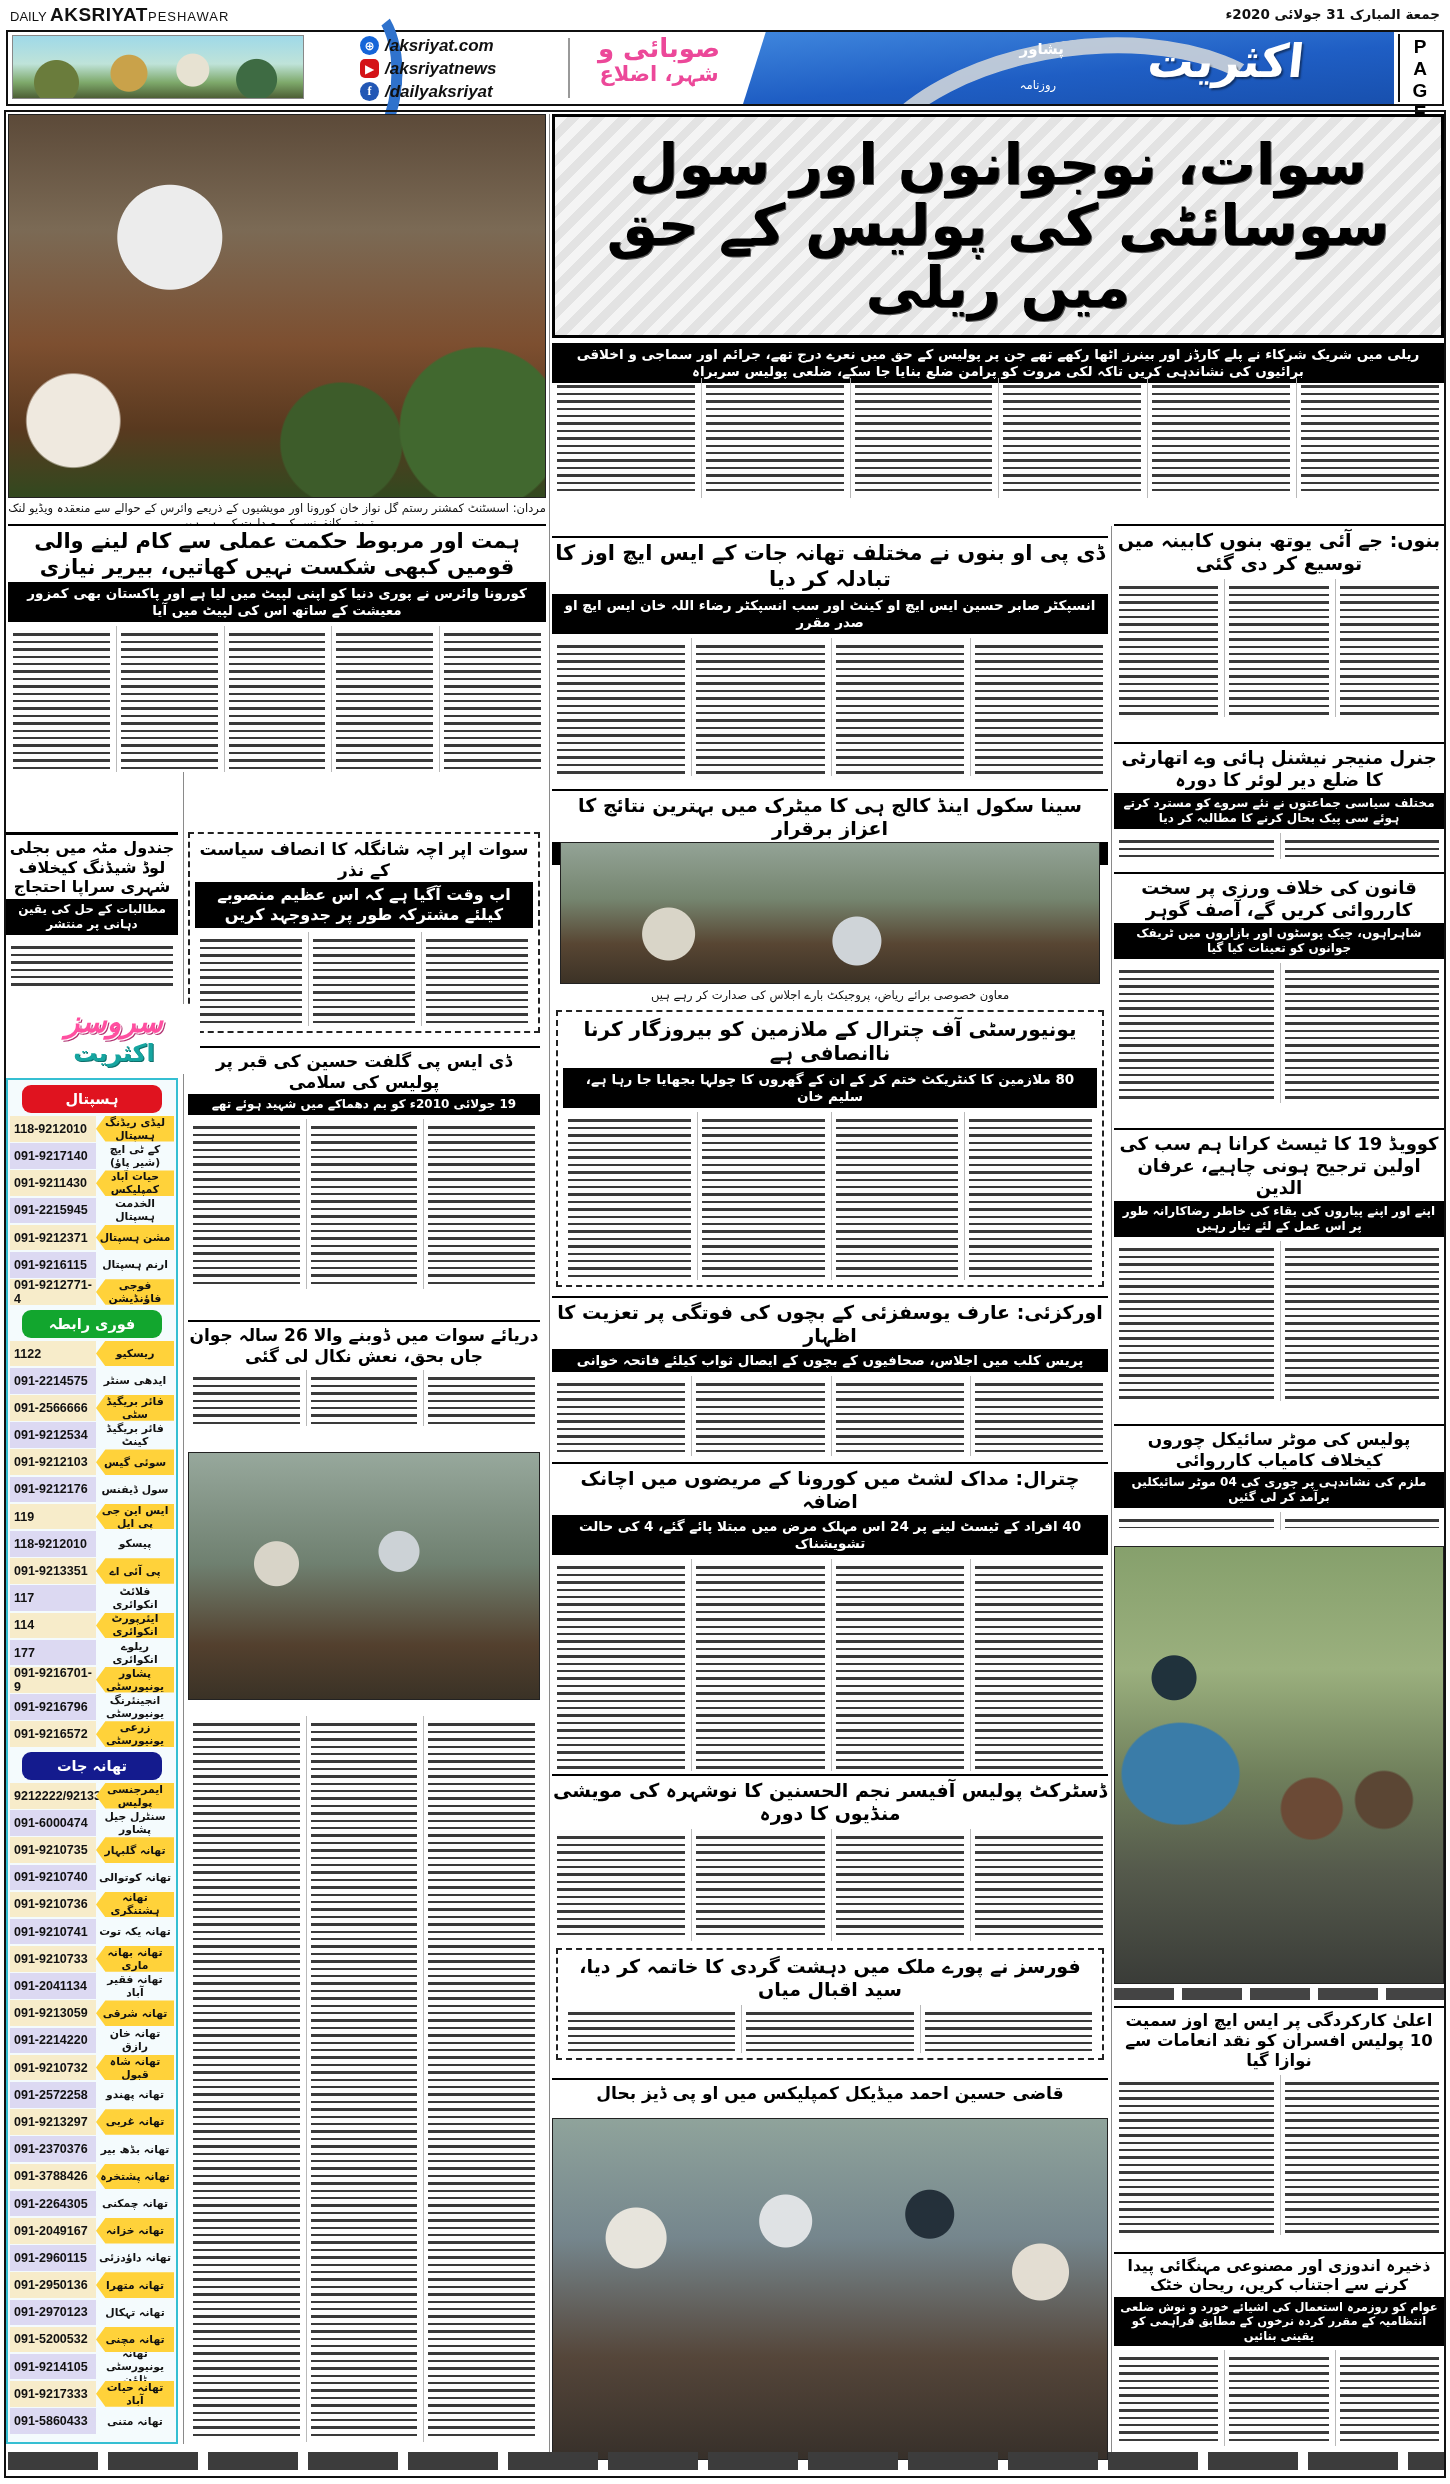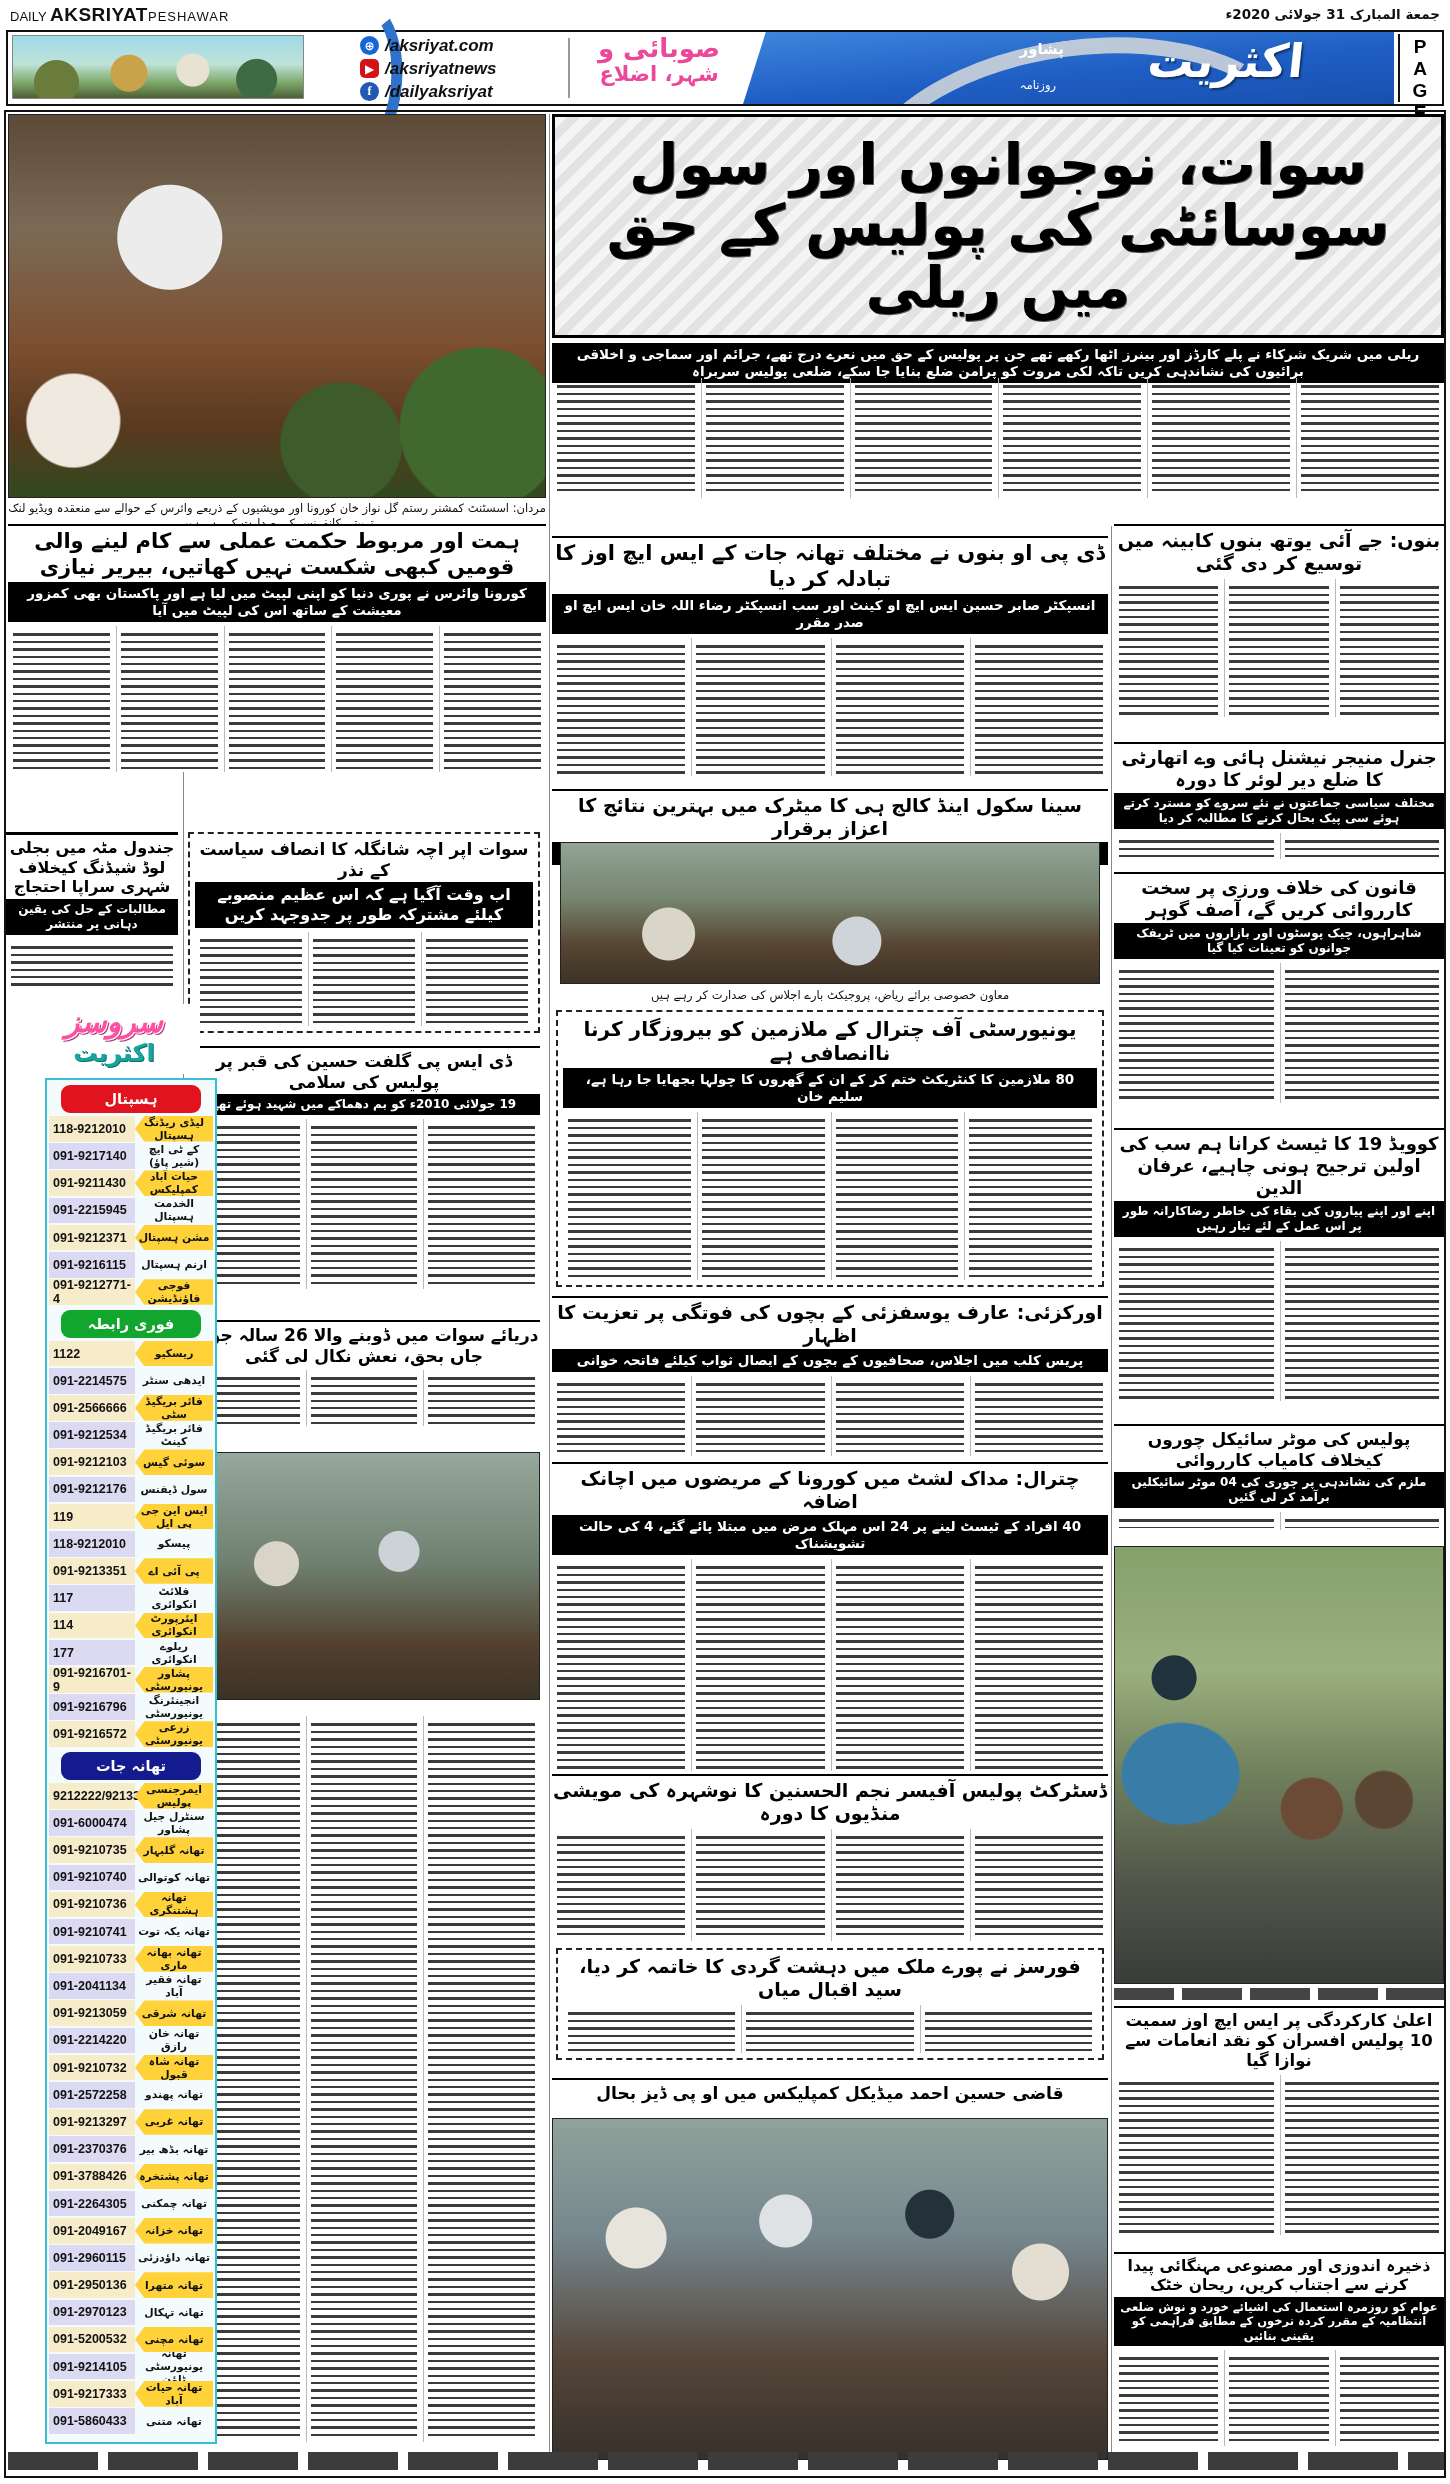--- a/index.html
+++ b/index.html
@@ -31,21 +31,21 @@
              clip-path:polygon(3.5% 0,100% 0,100% 100%,0 100%);}
   .grayswoosh{position:absolute;width:420px;height:220px;border:16px solid transparent;
               border-top-color:#cdd3da;border-radius:50%;left:110px;top:8px;transform:rotate(-8deg);opacity:.9;}
   .pagebox{position:absolute;right:2px;top:2px;bottom:2px;width:42px;background:#fff;border-left:2.5px solid #101010;
            display:flex;flex-direction:column;align-items:center;justify-content:flex-start;padding-top:2px;box-sizing:border-box;}
   .pageletters{writing-mode:vertical-rl;text-orientation:upright;font-weight:bold;font-size:19px;letter-spacing:1px;
                font-family:"Liberation Sans",sans-serif;color:#000;line-height:1;}
   .pagenum{color:#e2131c;font-weight:bold;font-size:30px;font-family:"Liberation Sans",sans-serif;line-height:1;}
   
   #directory{left:6px;top:1078px;width:172px;height:1366px;border:2.5px solid #35bfd2;box-sizing:border-box;
-             background:#f4fbfd;overflow:hidden;margin-left:39px;}
+             background:#f4fbfd;overflow:hidden;}
   .dirhead{height:28px;line-height:28px;margin:5px 14px 3px;border-radius:9px;color:#fff;font-weight:bold;
            text-align:center;font-size:14.5px;}
   .dirrow{display:flex;direction:rtl;height:25.6px;align-items:stretch;margin:1.6px 2px;}
   .dirlabel{flex:1;font-size:10.8px;font-weight:bold;display:flex;align-items:center;justify-content:center;
             text-align:center;padding:0 2px;}
   .lab-y{background:#ffd23a;clip-path:polygon(0 50%,12% 0,100% 0,100% 100%,12% 100%);}
   .dirnum{width:86px;font-family:"Liberation Sans",sans-serif;font-weight:bold;font-size:12.5px;
           display:flex;align-items:center;padding-left:4px;box-sizing:border-box;color:#111;direction:ltr;}
   .n-cream{background:#f7ecca;}
   .n-lav{background:#dcd9f2;}

